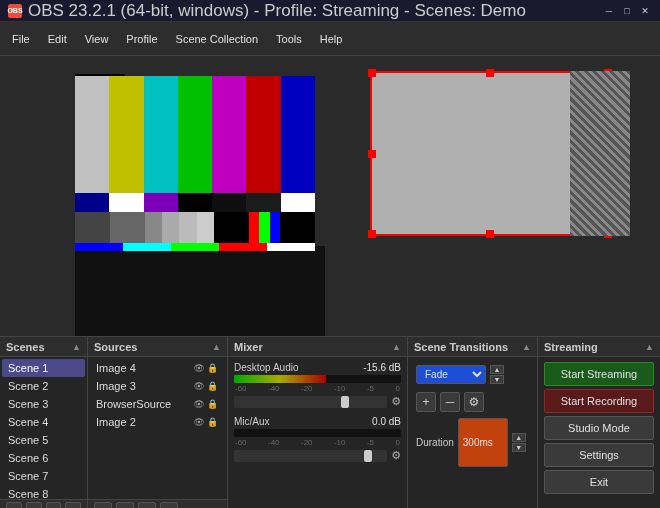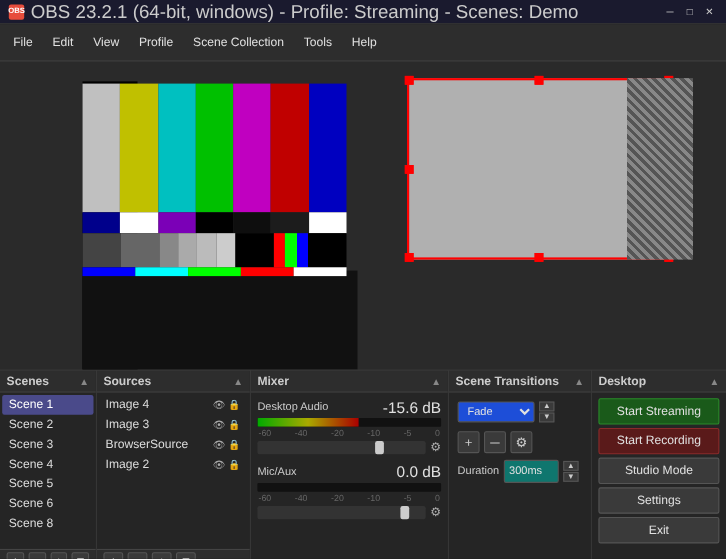--- a/index.html
+++ b/index.html
@@ -240,21 +240,21 @@
     .mixer-label {
       display: flex;
       justify-content: space-between;
       font-size: 10px;
       color: #ccc;
       margin-bottom: 2px;
       align-items: center;
     }
     .mixer-db {
       color: #e0e0e0;
-      font-size: 14px;
+      font-size: 10px;
     }
     .meter-container {
       height: 8px;
       background: #111;
       border-radius: 1px;
       overflow: hidden;
       margin-bottom: 1px;
       position: relative;
     }
     .meter-bar {
@@ -333,25 +333,25 @@
       display: flex;
       align-items: center;
       gap: 4px;
       padding: 2px 4px;
     }
     .duration-label {
       font-size: 10px;
       color: #ccc;
     }
     .duration-input {
-      background: #0f766e;
+      background: #c2410c;
       border: 1px solid #555;
       color: #e0e0e0;
       font-size: 10px;
-      padding: 4px 4px;
+      padding: 18px 4px;
       width: 50px;
       border-radius: 2px;
     }
     .duration-spin {
       display: flex;
       flex-direction: column;
       gap: 1px;
     }
     .spin-btn {
       width: 14px;
@@ -509,20 +509,21 @@
       <span>Scenes</span>
       <span class="panel-header-arrow">▲</span>
     </div>
     <div class="panel-content" id="scenes-list">
         <div class="scene-item active">Scene 1</div>
         <div class="scene-item">Scene 2</div>
         <div class="scene-item">Scene 3</div>
         <div class="scene-item">Scene 4</div>
         <div class="scene-item">Scene 5</div>
         <div class="scene-item">Scene 6</div>
+        <div class="scene-item">Scene 7</div>
         <div class="scene-item">Scene 8</div>
       </div>
     <div class="panel-footer">
       <button class="footer-icon-btn">+</button>
       <button class="footer-icon-btn">─</button>
       <button class="footer-icon-btn">▲</button>
       <button class="footer-icon-btn">▼</button>
     </div>
   </div>
 
@@ -648,21 +649,21 @@
         <div class="duration-spin">
           <button class="spin-btn">▲</button>
           <button class="spin-btn">▼</button>
         </div>
       </div>
     </div>
   </div>
 
   <div class="panel" id="controls-panel">
     <div class="panel-header">
-      <span>Desktop</span>
+      <span>Streaming</span>
       <span class="panel-header-arrow">▲</span>
     </div>
     <div class="panel-content" id="controls-content">
         <button class="ctrl-btn start-streaming">Start Streaming</button>
         <button class="ctrl-btn start-recording">Start Recording</button>
         <button class="ctrl-btn">Studio Mode</button>
         <button class="ctrl-btn">Settings</button>
         <button class="ctrl-btn">Exit</button>
       </div>
   </div>

